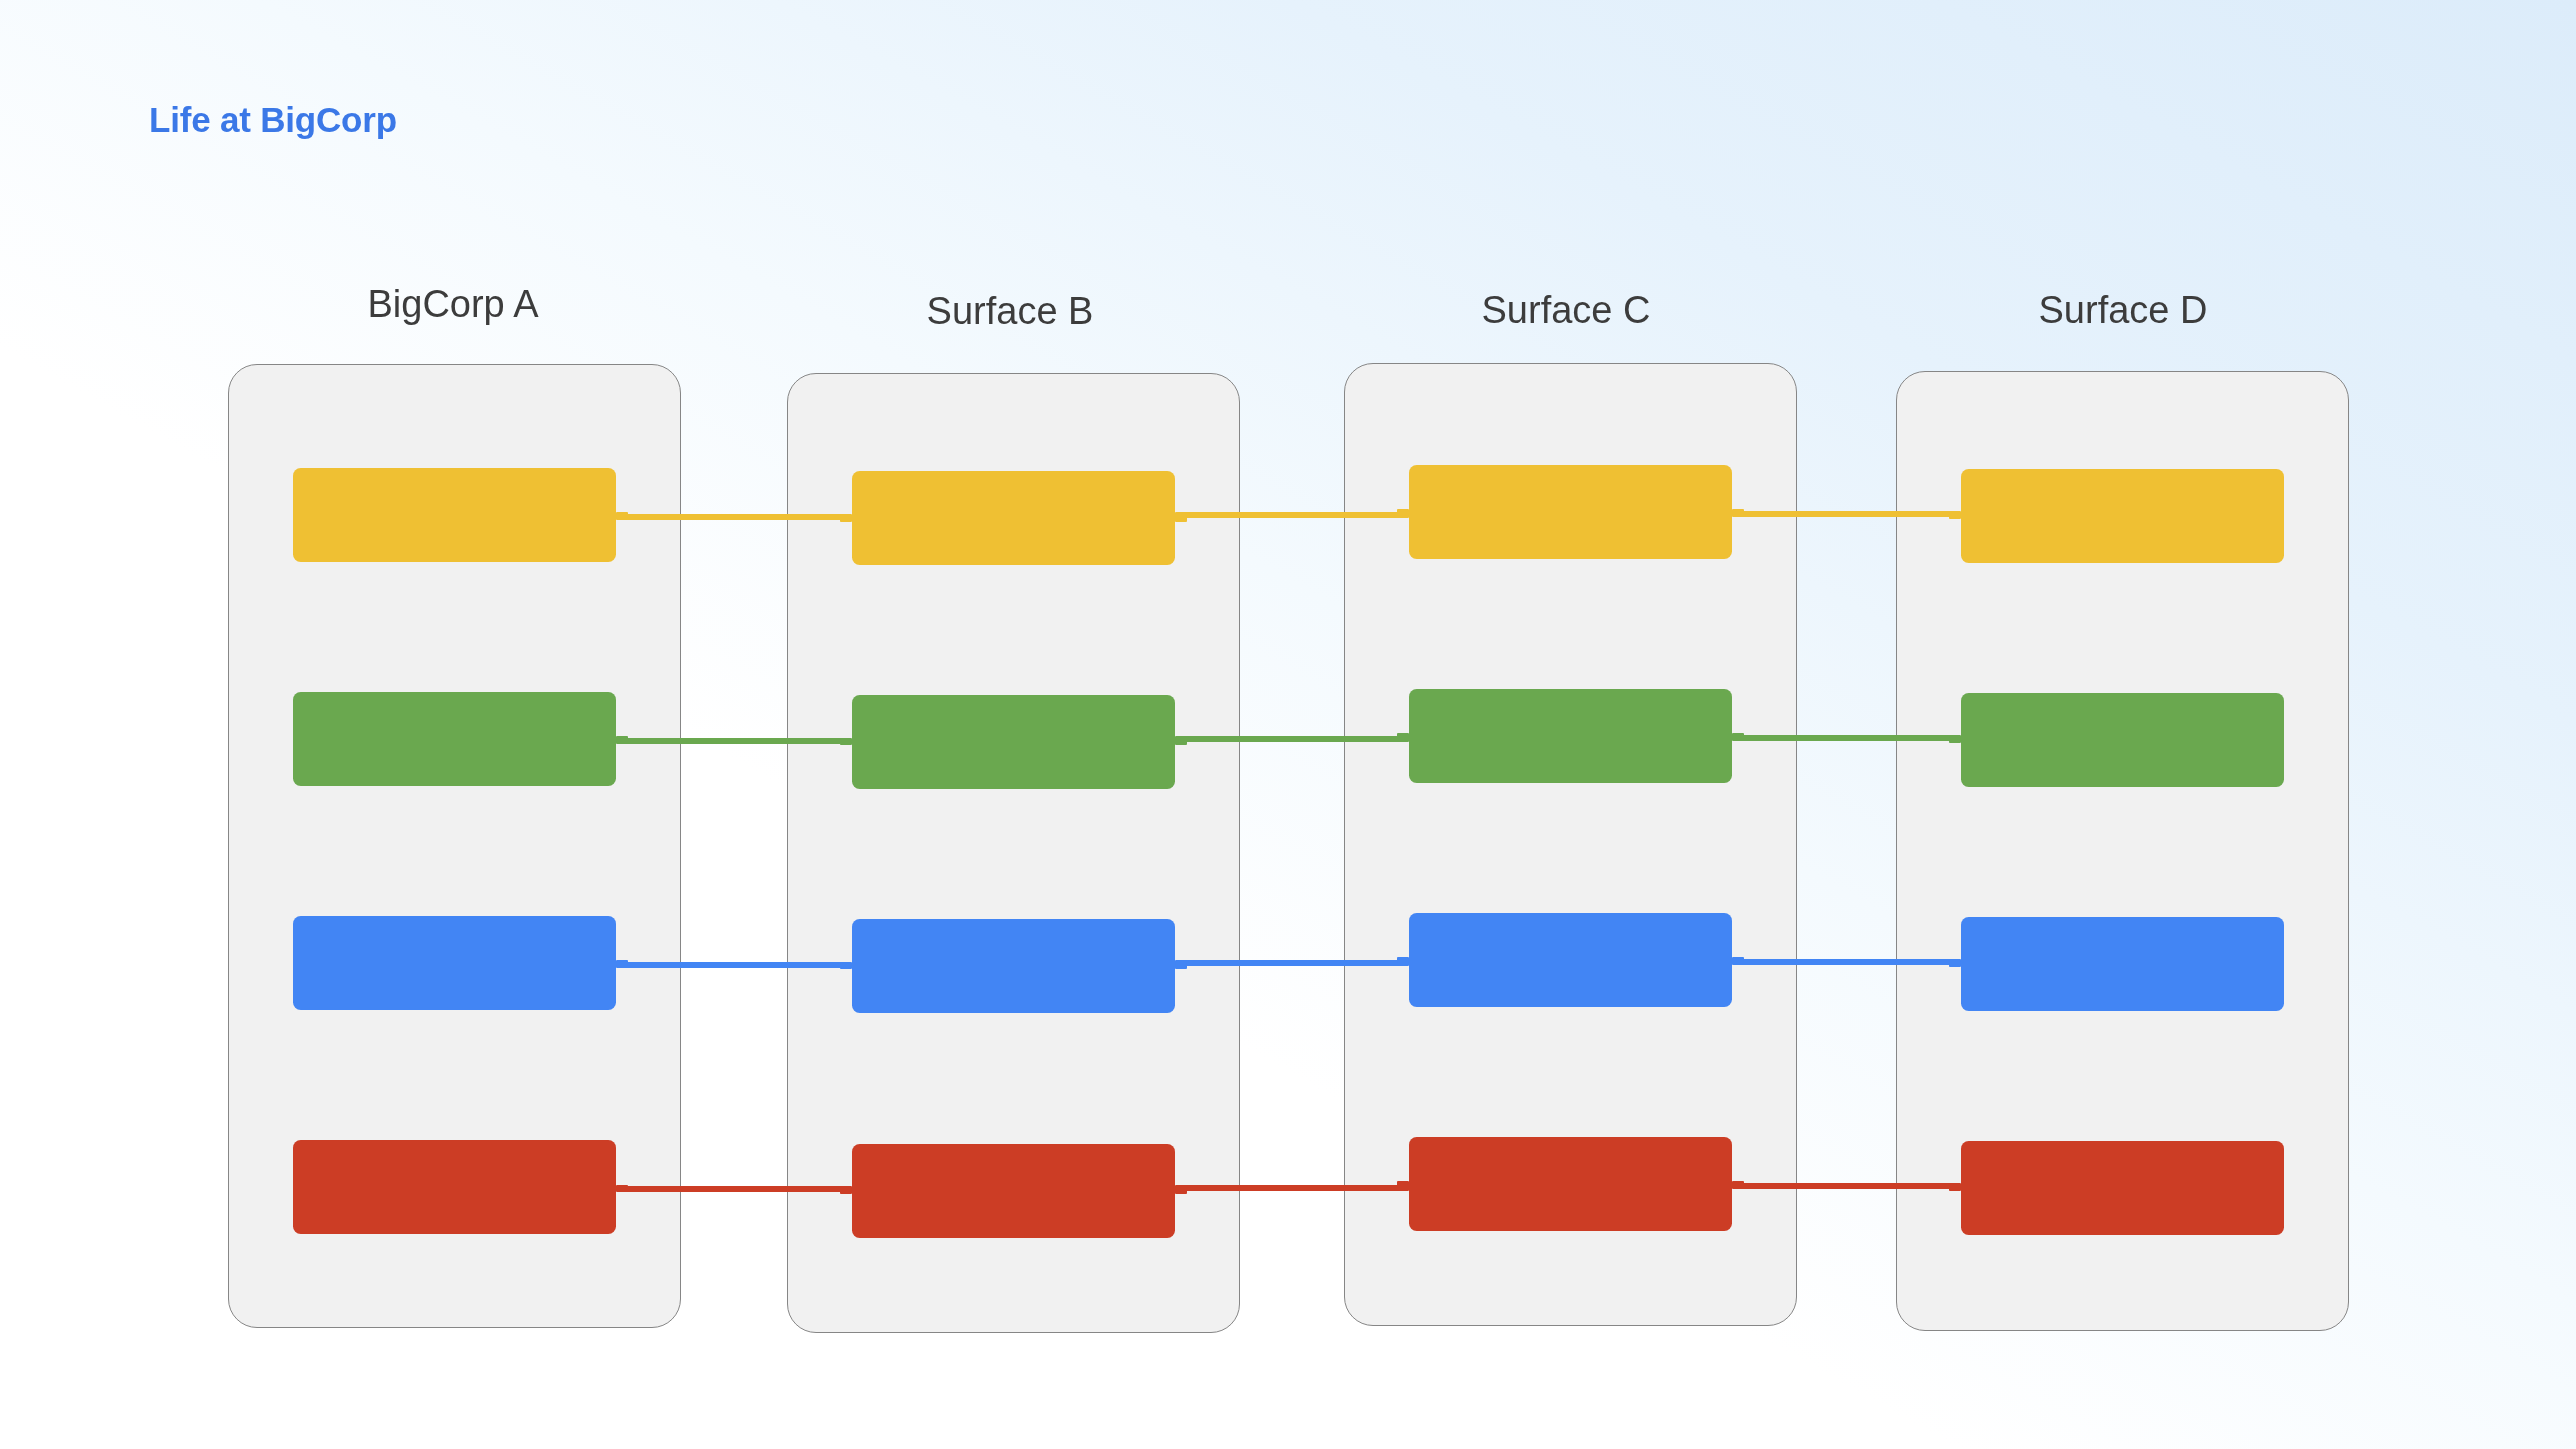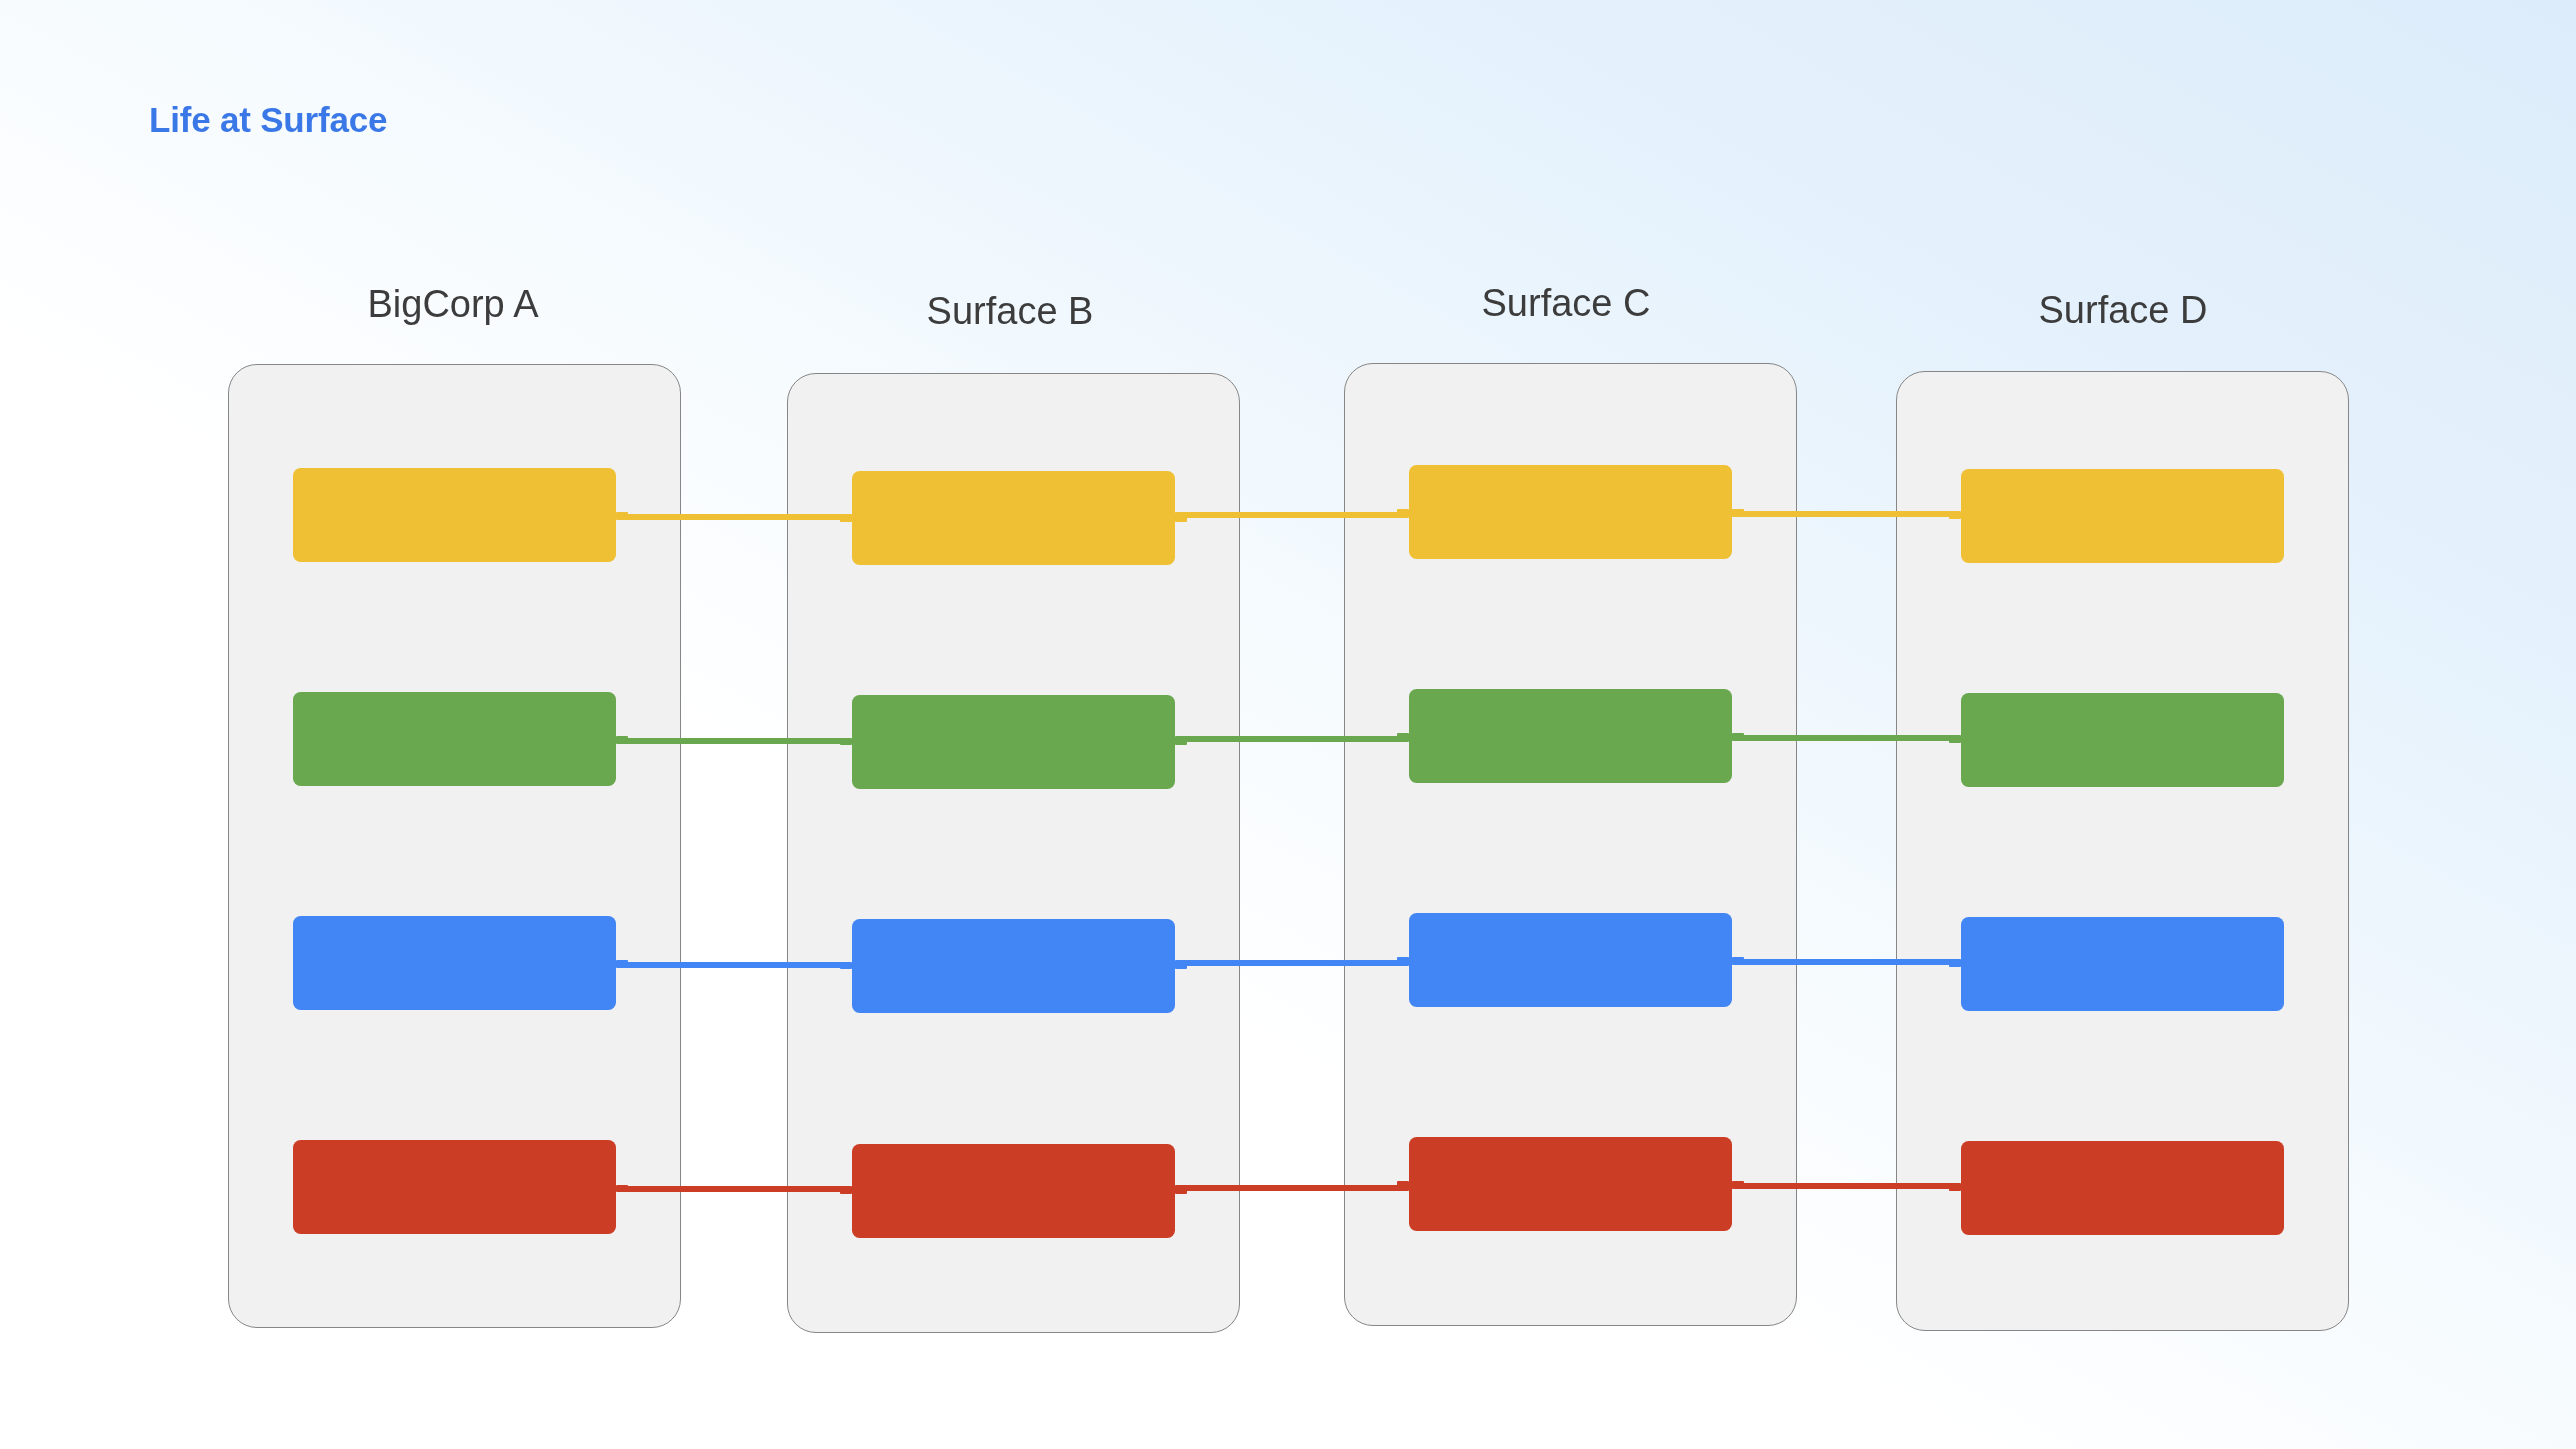--- a/index.html
+++ b/index.html
@@ -76,21 +76,21 @@
   #layer-connectors { position: absolute; inset: 0; z-index: 2; }
   #layer-panels     { position: absolute; inset: 0; z-index: 1; }
   #layer-boxes      { position: absolute; inset: 0; z-index: 3; }
   #layer-headers    { position: absolute; inset: 0; z-index: 4; }
 </style>
 </head>
 <body>
 
 <div id="slide">
 
-  <div id="title" style="color: rgb(59, 120, 231);">Life at Surface</div>
+  <div id="title" style="color: rgb(59, 120, 231);">Life at BigCorp</div>
 
   <div id="layer-panels">
       <div class="panel" style="left: 228px; top: 364px; width: 453px; height: 964px; background: rgb(241, 241, 241); border-color: rgb(134, 134, 134);"></div>
       <div class="panel" style="left: 787px; top: 373px; width: 453px; height: 960px; background: rgb(241, 241, 241); border-color: rgb(134, 134, 134);"></div>
       <div class="panel" style="left: 1344px; top: 363px; width: 453px; height: 963px; background: rgb(241, 241, 241); border-color: rgb(134, 134, 134);"></div>
       <div class="panel" style="left: 1896px; top: 371px; width: 453px; height: 960px; background: rgb(241, 241, 241); border-color: rgb(134, 134, 134);"></div>
     </div>
   <div id="layer-connectors">
       <div class="connector" style="left: 616px; width: 236px; top: 514px; height: 6px; background: rgb(239, 192, 51);"></div>
       <div class="connector" style="left: 616px; width: 12px; top: 512px; height: 6px; background: rgb(239, 192, 51);"></div>
@@ -143,18 +143,18 @@
       <div class="box" style="left: 1409px; top: 913px; width: 323px; height: 94px; background: rgb(66, 133, 244);"></div>
       <div class="box" style="left: 1961px; top: 917px; width: 323px; height: 94px; background: rgb(66, 133, 244);"></div>
       <div class="box" style="left: 293px; top: 1140px; width: 323px; height: 94px; background: rgb(204, 61, 37);"></div>
       <div class="box" style="left: 852px; top: 1144px; width: 323px; height: 94px; background: rgb(204, 61, 37);"></div>
       <div class="box" style="left: 1409px; top: 1137px; width: 323px; height: 94px; background: rgb(204, 61, 37);"></div>
       <div class="box" style="left: 1961px; top: 1141px; width: 323px; height: 94px; background: rgb(204, 61, 37);"></div>
     </div>
   <div id="layer-headers">
       <div class="col-header" style="left: 453px; top: 283px; color: rgb(60, 60, 60);">BigCorp A</div>
       <div class="col-header" style="left: 1010px; top: 290px; color: rgb(60, 60, 60); text-align: center;">Surface B</div>
-      <div class="col-header" style="left: 1566px; top: 282px; color: rgb(60, 60, 60);">Surface C</div>
+      <div class="col-header" style="left: 1566px; top: 289px; color: rgb(60, 60, 60);">Surface C</div>
       <div class="col-header" style="left: 2123px; top: 289px; color: rgb(60, 60, 60);">Surface D</div>
     </div>
 
 </div>
 
 
 </body></html>

